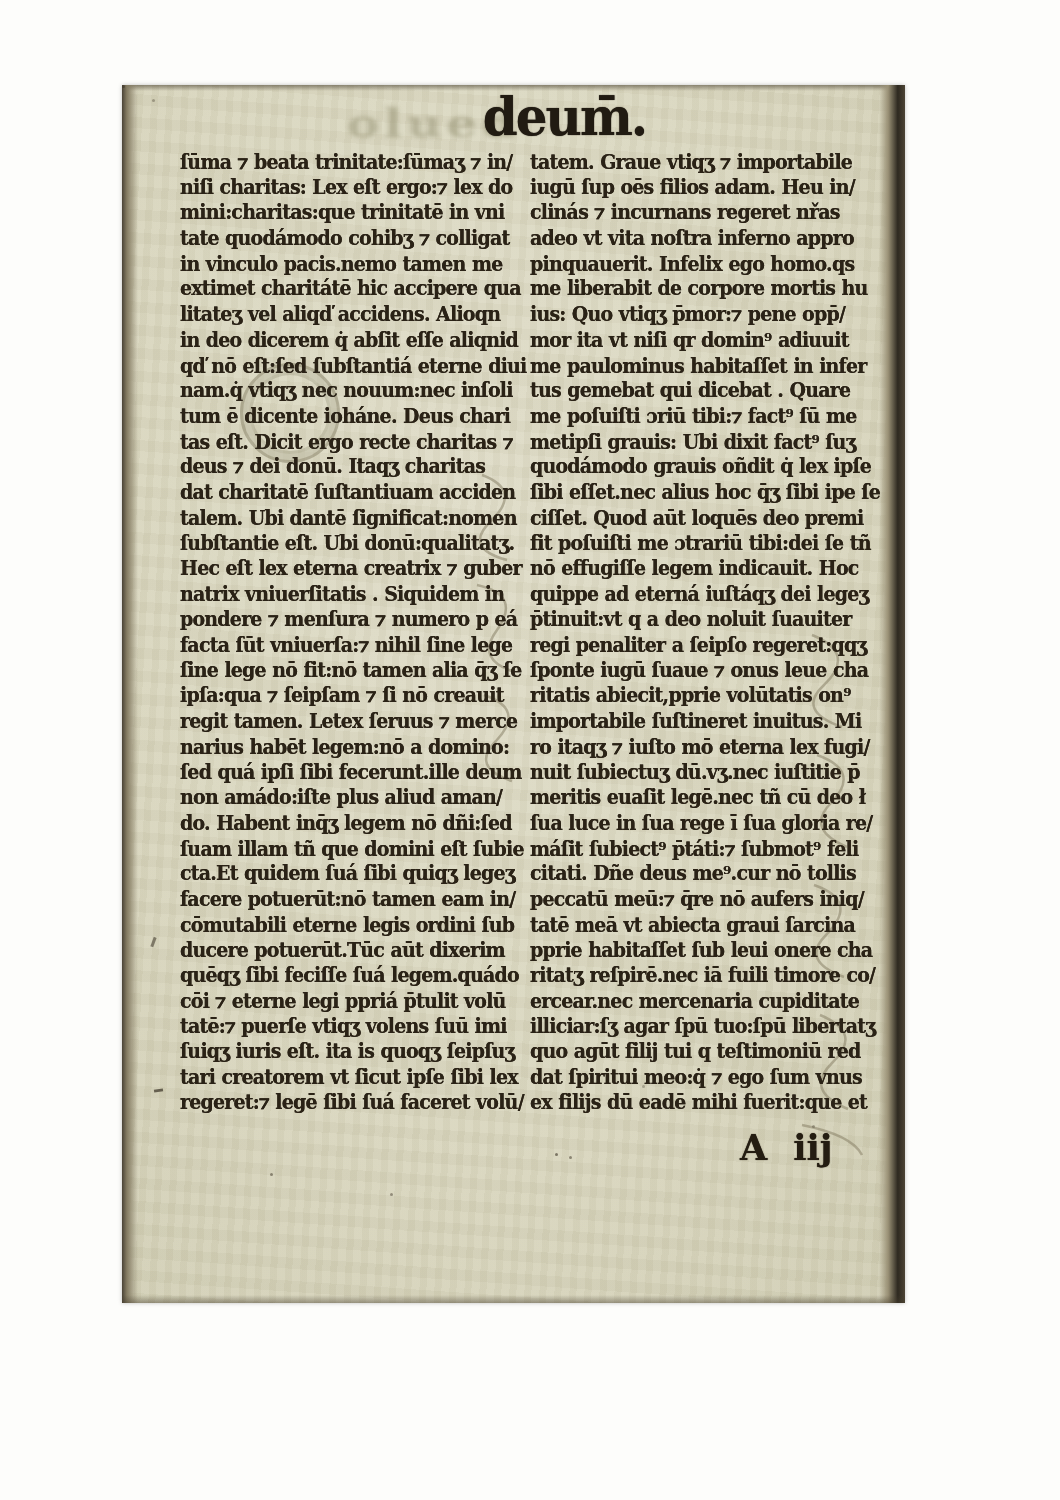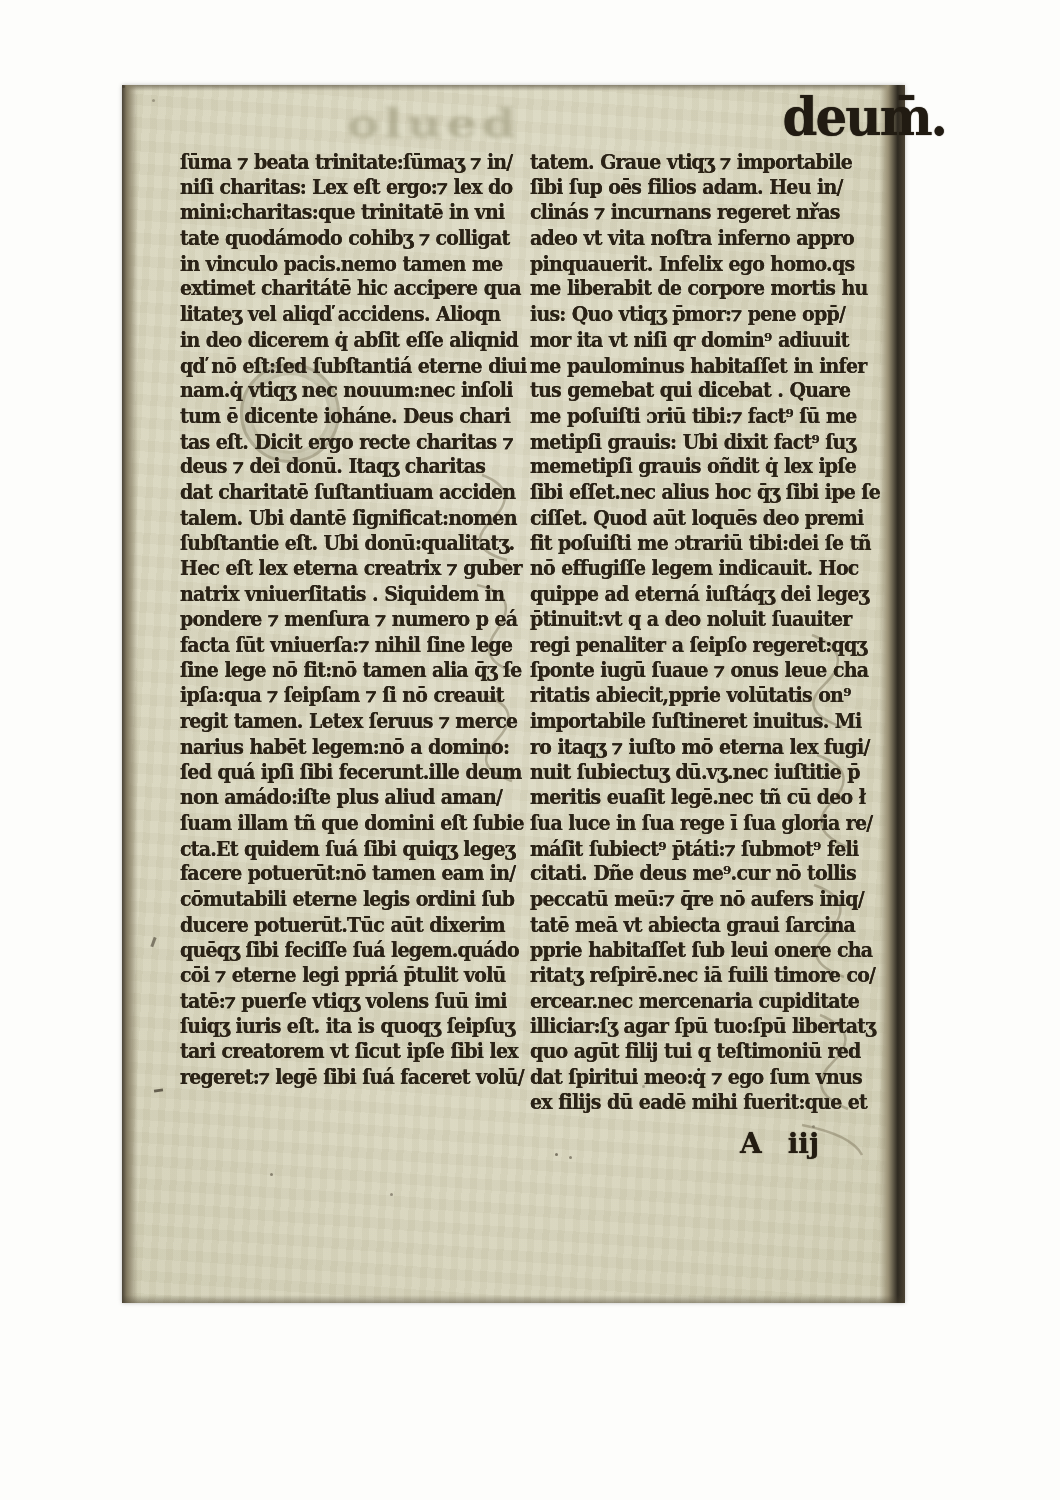--- a/index.html
+++ b/index.html
@@ -32,21 +32,21 @@
   }
   .edge-top{
     position:absolute;left:0;right:0;top:0;height:6px;
     background:linear-gradient(180deg, rgba(70,62,45,.55), rgba(70,62,45,0));
   }
   .edge-bottom{
     position:absolute;left:0;right:0;bottom:0;height:8px;
     background:linear-gradient(0deg, rgba(70,62,45,.45), rgba(70,62,45,0));
   }
   
-  .headline-wrap{position:absolute;left:8px;top:-4px;width:100%;text-align:right;padding-left:33px;}
+  .headline-wrap{position:absolute;left:18px;top:-4px;width:100%;text-align:center;padding-left:33px;}
   .ghost-header{
     position:absolute;left:255px;top:14px;width:300px;
     font-size:40px;font-weight:700;color:rgba(150,145,115,.55);
     filter:blur(2px);letter-spacing:4px;transform:scaleX(1.2);
   }
   .headline{
     position:relative;display:inline-block;margin-top:6px;
     font-size:50px;font-weight:700;color:#211b12;
     letter-spacing:-2px;transform:scaleY(1.04);
     text-shadow:0 0 1px #211b12;
@@ -59,21 +59,21 @@
     text-shadow:0 0 0.6px rgba(35,27,16,.9);
     transform:scaleY(1.03);transform-origin:top left;
     white-space:nowrap;
   }
   .col .line{height:24.7px;line-height:24.7px;}
   .col-left{left:58px;width:350px;}
   .col-right{left:408px;width:352px;}
   
   .signature{
     position:absolute;left:618px;top:1042px;
-    font-size:28px;font-weight:700;color:#241d12;
+    font-size:35px;font-weight:700;color:#241d12;
     text-shadow:0 0 1px #241d12;
   }
   .signature .sig-num{margin-left:26px;}
   
   .stamp-circle{
     position:absolute;left:118px;top:278px;width:94px;height:94px;
     border:3px solid rgba(125,118,92,.45);border-radius:50%;
     box-shadow:inset 0 0 0 6px rgba(222,218,198,.35), inset 0 0 0 9px rgba(125,118,92,.25);
   }
   .flourish{position:absolute;pointer-events:none;}
@@ -146,46 +146,47 @@
       <div class="line">Hec eſt lex eterna creatrix ⁊ guber</div>
       <div class="line">natrix vniuerſitatis . Siquidem in</div>
       <div class="line">pondere ⁊ menſura ⁊ numero p eá</div>
       <div class="line">facta ſūt vniuerſa:⁊ nihil ſine lege</div>
       <div class="line">ſine lege nō fit:nō tamen alia q̄ʒ ſe</div>
       <div class="line">ipſa:qua ⁊ ſeipſam ⁊ ſi nō creauit</div>
       <div class="line">regit tamen. Letex ſeruus ⁊ merce</div>
       <div class="line">narius habēt legem:nō a domino:</div>
       <div class="line">ſed quá ipſi ſibi fecerunt.ille deum</div>
       <div class="line">non amádo:iſte plus aliud aman/</div>
+      <div class="line">do. Habent inq̄ʒ legem nō dñi:ſed</div>
       <div class="line">ſuam illam tñ que domini eſt ſubie</div>
       <div class="line">cta.Et quidem ſuá ſibi quiqʒ legeʒ</div>
       <div class="line">facere potuerūt:nō tamen eam in/</div>
       <div class="line">cōmutabili eterne legis ordini ſub</div>
       <div class="line">ducere potuerūt.Tūc aūt dixerim</div>
       <div class="line">quēqʒ ſibi feciſſe ſuá legem.quádo</div>
       <div class="line">cōi ⁊ eterne legi ppriá p̄tulit volū</div>
       <div class="line">tatē:⁊ puerſe vtiqʒ volens ſuū imi</div>
       <div class="line">ſuiqʒ iuris eſt. ita is quoqʒ ſeipſuʒ</div>
       <div class="line">tari creatorem vt ſicut ipſe ſibi lex</div>
       <div class="line">regeret:⁊ legē ſibi ſuá faceret volū/</div>
     </div>
   <div class="col col-right">
       <div class="line">tatem. Graue vtiqʒ ⁊ importabile</div>
-      <div class="line">ſibi ſup oēs filios adam. Heu in/</div>
+      <div class="line">iugū ſup oēs filios adam. Heu in/</div>
       <div class="line">clinás ⁊ incurnans regeret nřas</div>
       <div class="line">adeo vt vita noſtra inferno appro</div>
       <div class="line">pinquauerit. Infelix ego homo.qs</div>
       <div class="line">me liberabit de corpore mortis hu</div>
       <div class="line">ius: Quo vtiqʒ p̄mor:⁊ pene opp̄/</div>
       <div class="line">mor ita vt niſi qr domin⁹ adiuuit</div>
       <div class="line">me paulominus habitaſſet in infer</div>
       <div class="line">tus gemebat qui dicebat . Quare</div>
       <div class="line">me poſuiſti ɔriū tibi:⁊ fact⁹ ſū me</div>
       <div class="line">metipſi grauis: Ubi dixit fact⁹ ſuʒ</div>
-      <div class="line">memetipſi grauis oñdit q̇ lex ipſe</div>
+      <div class="line">quodámodo grauis oñdit q̇ lex ipſe</div>
       <div class="line">ſibi eſſet.nec alius hoc q̄ʒ ſibi ipe ſe</div>
       <div class="line">ciſſet. Quod aūt loquēs deo premi</div>
       <div class="line">fit poſuiſti me ɔtrariū tibi:dei ſe tñ</div>
       <div class="line">nō effugiſſe legem indicauit. Hoc</div>
       <div class="line">quippe ad eterná iuſtáqʒ dei legeʒ</div>
       <div class="line">p̄tinuit:vt q a deo noluit ſuauiter</div>
       <div class="line">regi penaliter a ſeipſo regeret:qqʒ</div>
       <div class="line">ſponte iugū ſuaue ⁊ onus leue cha</div>
       <div class="line">ritatis abiecit,pprie volūtatis on⁹</div>
       <div class="line">importabile ſuſtineret inuitus. Mi</div>

